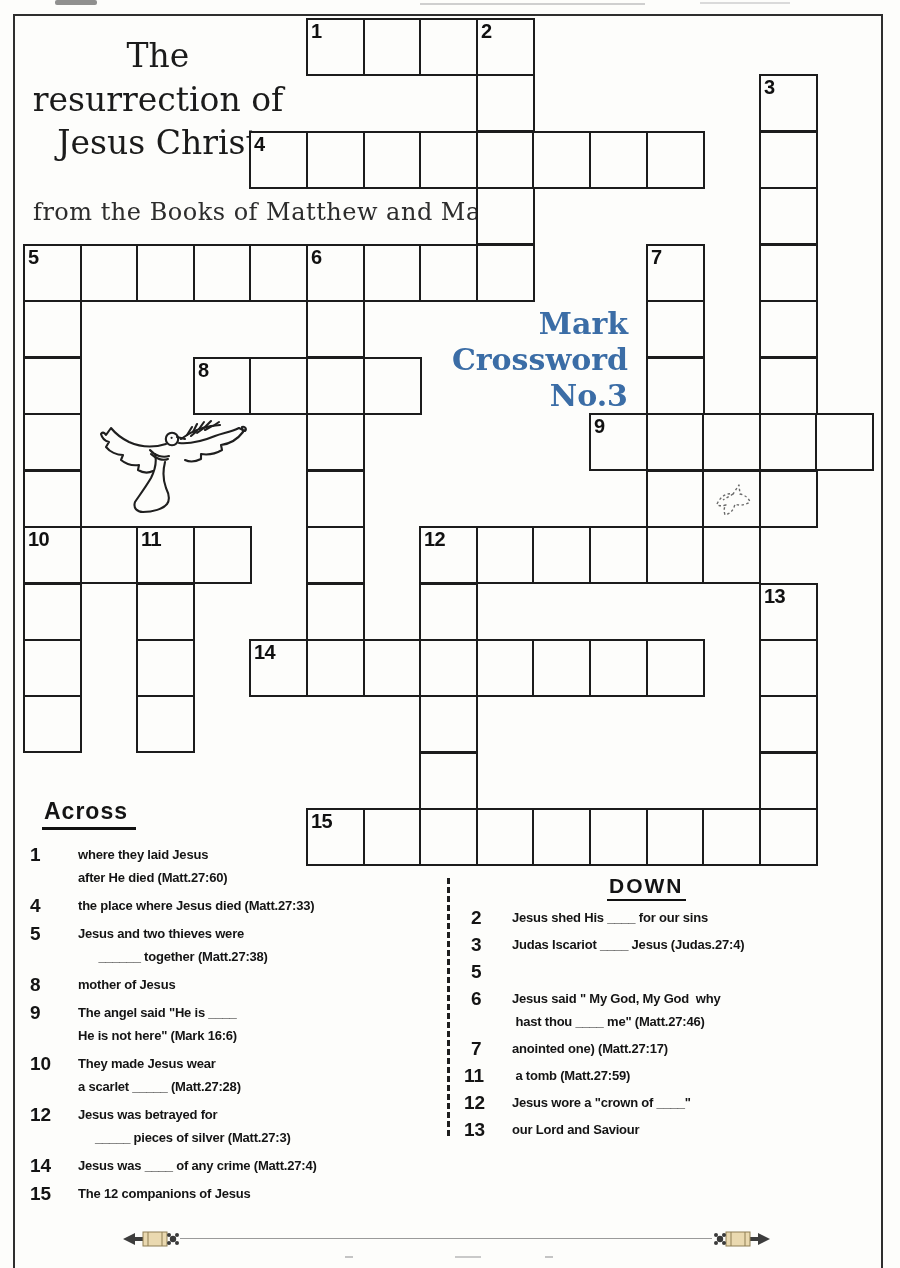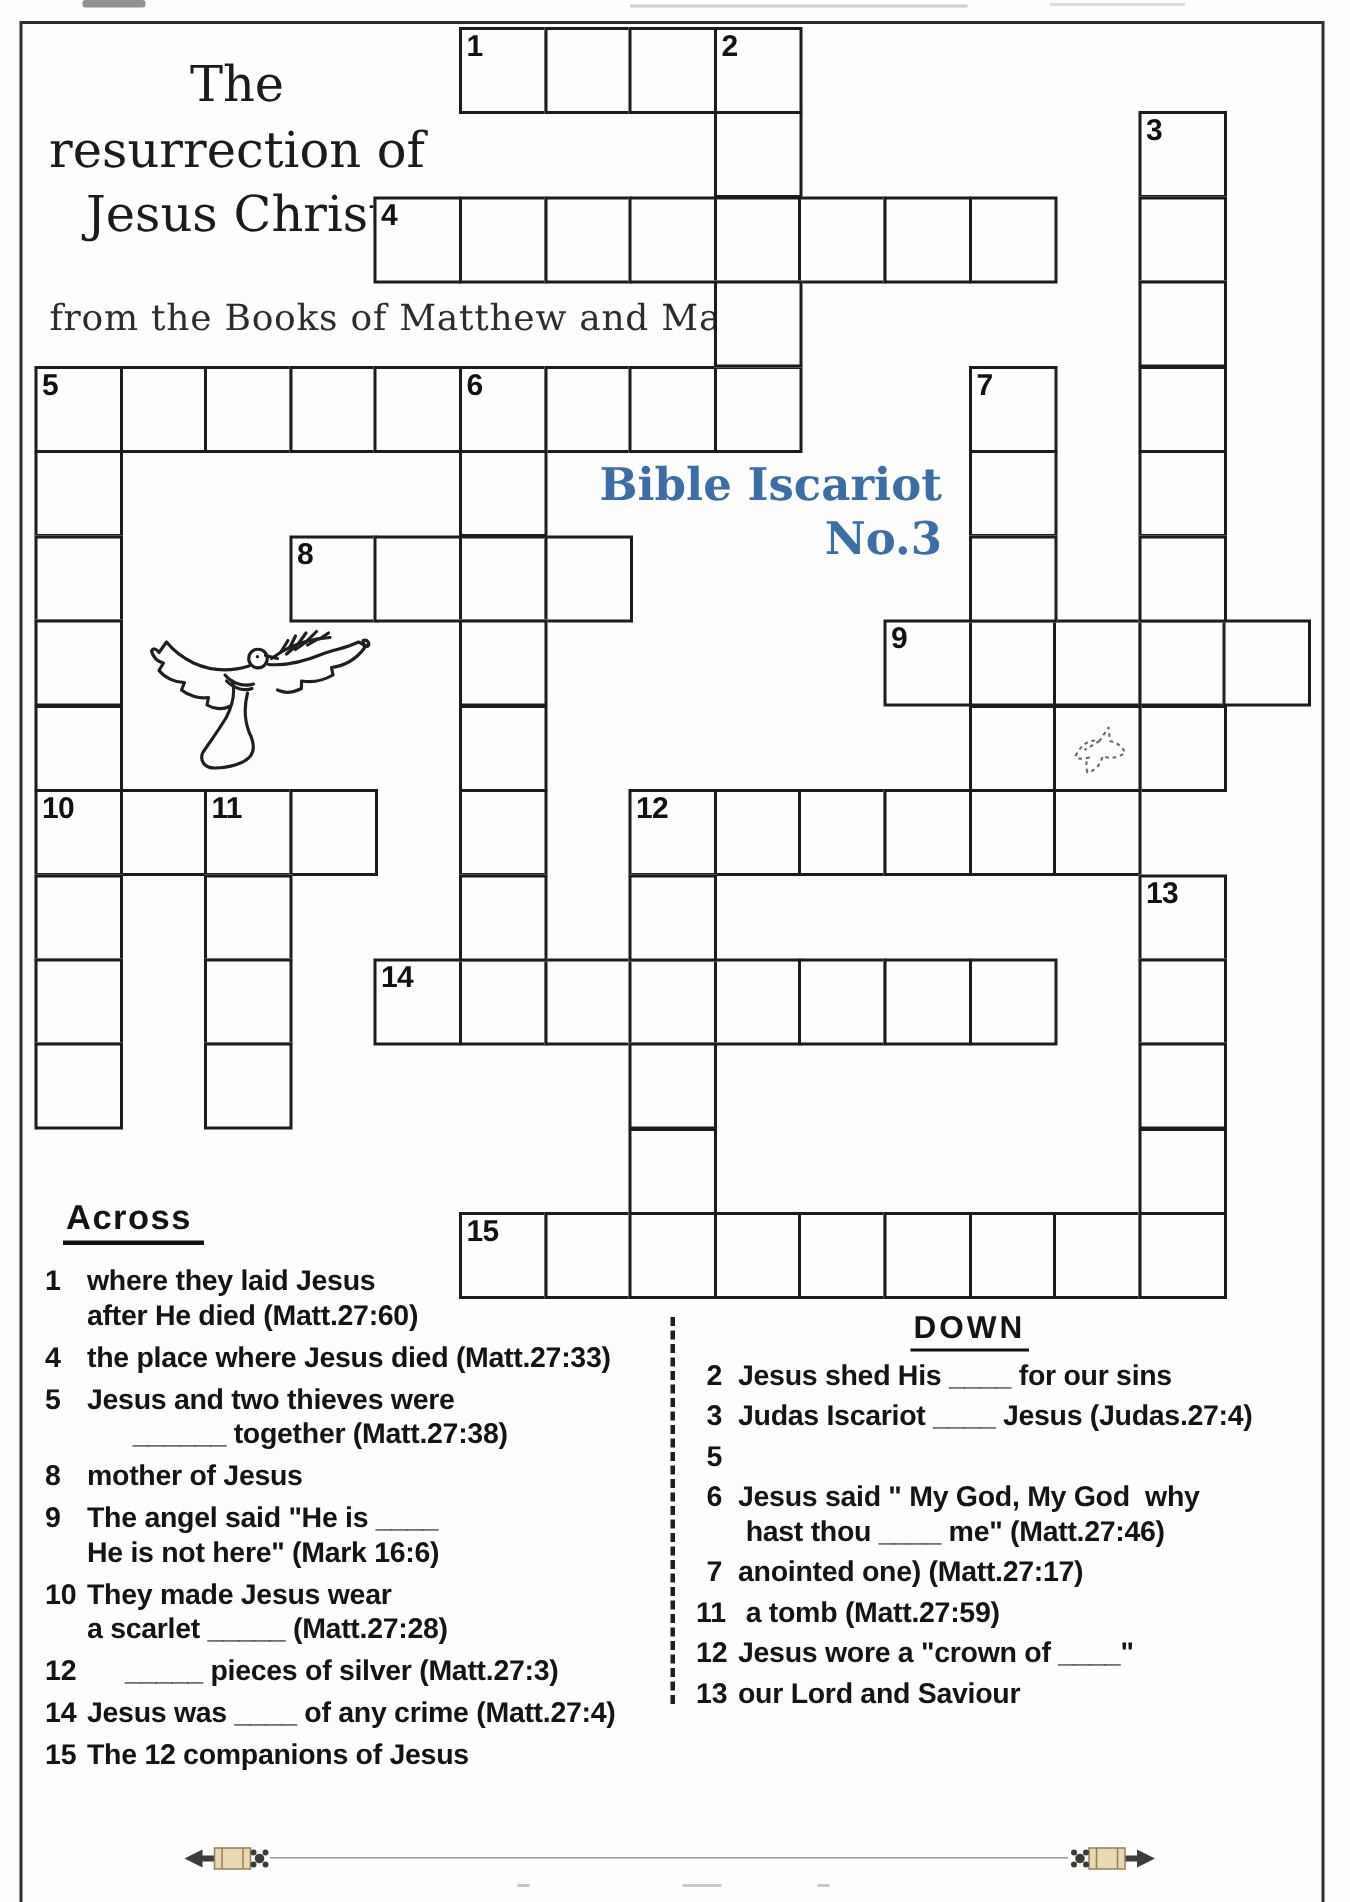--- a/index.html
+++ b/index.html
@@ -26,21 +26,21 @@
   .down-head{position:absolute;left:607px;top:874px;font-size:21px;font-weight:bold;
              letter-spacing:2px;border-bottom:2px solid #111;padding:0 2px 1px 2px;text-align:center;}
   .clues{position:absolute;font-weight:bold;}
   #across-clues{left:30px;top:843px;width:430px;}
   #down-clues{left:464px;top:906px;width:432px;}
   .clue{display:flex;margin-bottom:5px;}
   #down-clues .clue{margin-bottom:4px;}
   .clue-num{flex:none;width:28px;font-size:19px;line-height:23px;}
   #down-clues .clue-num.pad1{padding-left:7px;box-sizing:border-box;}
   .clue-text{flex:1;}
-  .clue-line{font-size:19px;line-height:23px;white-space:pre-wrap;letter-spacing:-.2px;}
+  .clue-line{font-size:13px;line-height:23px;white-space:pre-wrap;letter-spacing:-.2px;margin-left:20px;}
   
   .col-divider{position:absolute;left:447px;top:878px;height:258px;width:0;
                border-left:3px dashed #1e1e1e;}
   
   .orn-line{position:absolute;top:1238px;left:180px;width:532px;height:1px;background:#9a9a9a;}
   .orn{position:absolute;top:1228px;width:60px;height:22px;}
   .orn.left{left:121px;}
   .orn.right{left:712px;transform:scaleX(-1);}
   
   .art{position:absolute;background:#6b6b6b;}
@@ -65,21 +65,21 @@
   <div class="art b1"></div>
   <div class="art b2"></div>
   <div class="art b3"></div>
 
   <div class="title">
     <div>The resurrection of</div>
     <div>Jesus Christ</div>
   </div>
   <div class="subtitle">from the Books of Matthew and Mark</div>
   <div class="puzzle-title" style="color: rgb(59, 109, 166);">
-    <div>Bible Iscariot</div>
+    <div>Mark Crossword</div>
     <div>No.3</div>
   </div>
 
   <div id="grid">
       <div class="cell" style="left: 306px; top: 18px; width: 59px; height: 58px; border-color: rgb(28, 28, 28);">
         <span class="num">1</span>
       </div>
       <div class="cell" style="left: 363px; top: 18px; width: 59px; height: 58px; border-color: rgb(28, 28, 28);"></div>
       <div class="cell" style="left: 419px; top: 18px; width: 59px; height: 58px; border-color: rgb(28, 28, 28);"></div>
       <div class="cell" style="left: 476px; top: 18px; width: 59px; height: 58px; border-color: rgb(28, 28, 28);">
@@ -267,20 +267,21 @@
       <div class="clue">
         <span class="clue-num">10</span>
         <div class="clue-text">
           <div class="clue-line">They made Jesus wear</div>
           <div class="clue-line">a scarlet _____ (Matt.27:28)</div>
         </div>
       </div>
       <div class="clue">
         <span class="clue-num">12</span>
         <div class="clue-text">
+          <div class="clue-line">Jesus was betrayed for</div>
           <div class="clue-line">     _____ pieces of silver (Matt.27:3)</div>
         </div>
       </div>
       <div class="clue">
         <span class="clue-num">14</span>
         <div class="clue-text">
           <div class="clue-line">Jesus was ____ of any crime (Matt.27:4)</div>
         </div>
       </div>
       <div class="clue">

